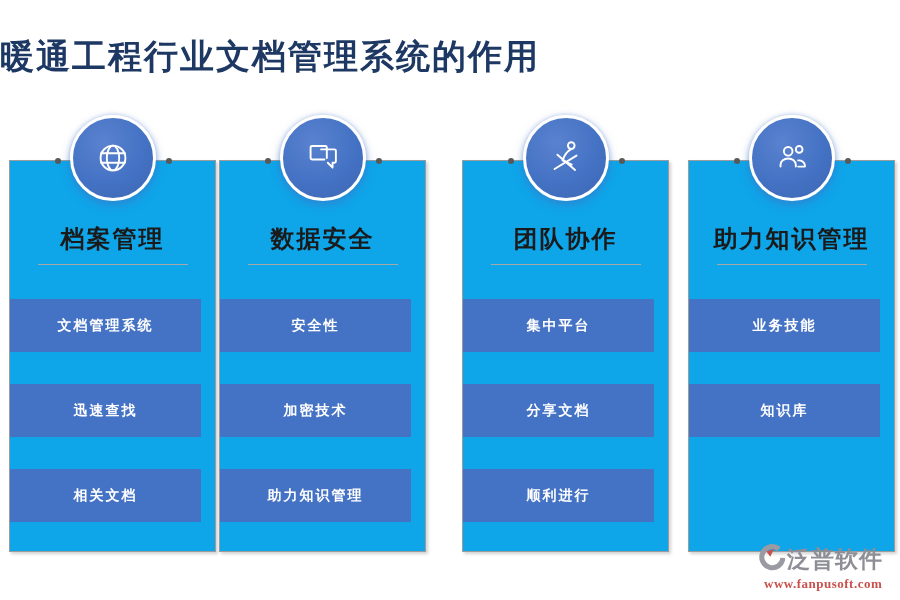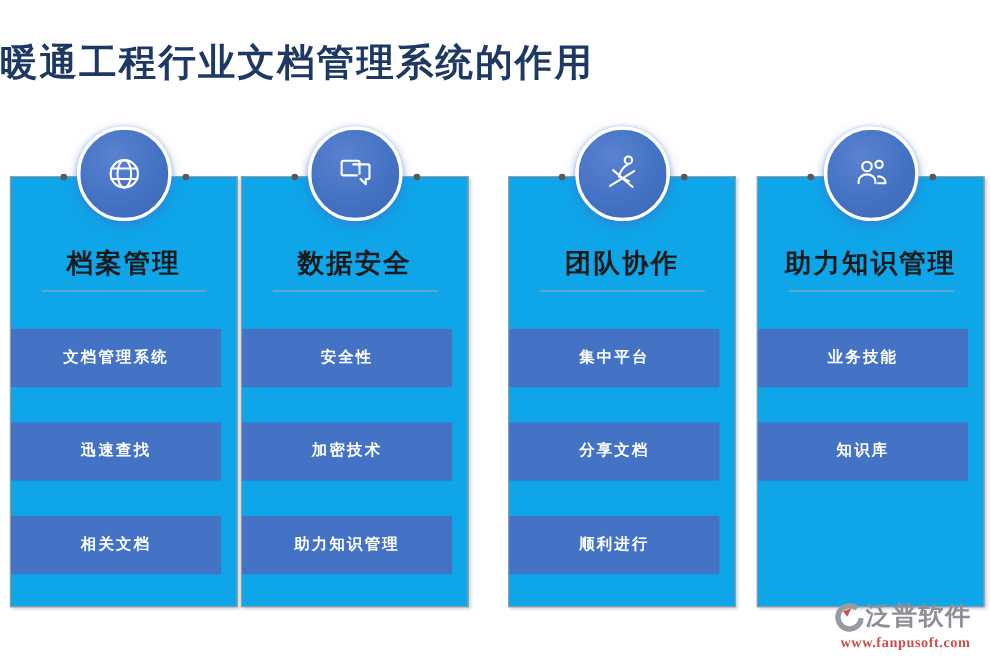--- a/index.html
+++ b/index.html
@@ -86,21 +86,21 @@
     line-height: 53px;
   }
 
   .footer-logo {
     position: absolute;
     right: 8px; bottom: 8px;
     width: 134px;
   }
   .footer-top {
     display: flex;
-    align-items: flex-end;
+    align-items: flex-start;
     justify-content: flex-start;
   }
   .logo-mark { width: 27px; height: 27px; margin-right: 2px; flex: 0 0 auto; }
   .brand-name {
     font-size: 23px;
     font-weight: bold;
     color: var(--logo-gray, #8e8e96);
     letter-spacing: 1px;
     white-space: nowrap;
   }

